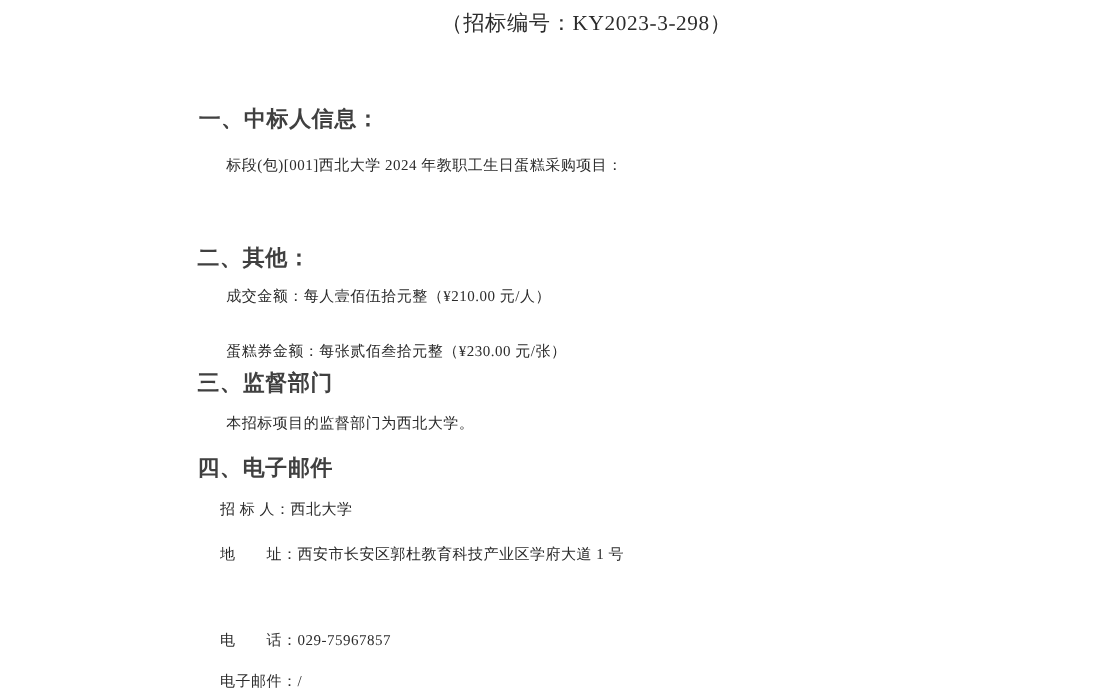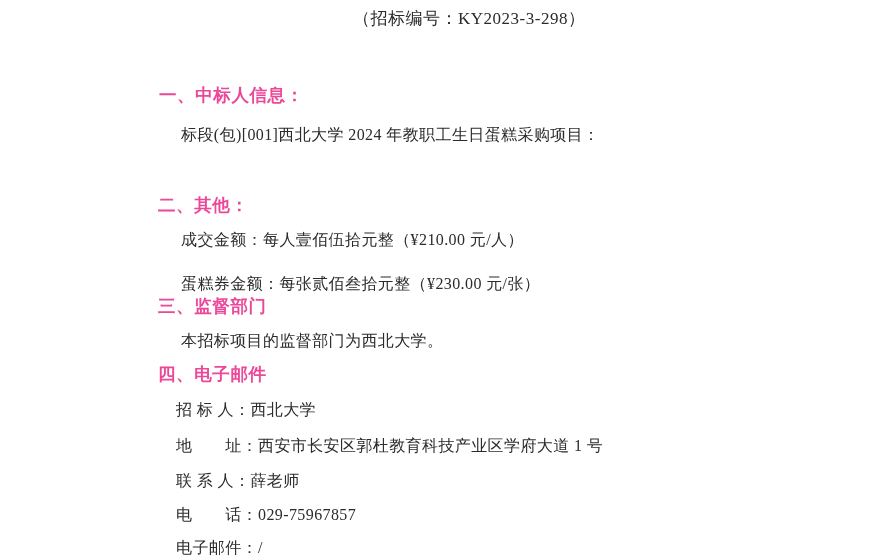--- a/index.html
+++ b/index.html
@@ -12,30 +12,30 @@
     width: 761px;
     height: 559px;
     background: #ffffff;
     overflow: hidden;
     font-family: "Liberation Serif", "DejaVu Serif", serif;
     color: #2b2b2b;
   }
   .line {
     position: absolute;
     white-space: nowrap;
-    font-size: 16px;
+    font-size: 12px;
     letter-spacing: 0.4px;
     line-height: 1.2;
   }
   .heading {
     font-family: "Liberation Sans", "DejaVu Sans", sans-serif;
     font-weight: 700;
     font-size: 17.5px;
     letter-spacing: 0.6px;
-    color: #ec4899;
+    color: #404040;
   }
   .tender-no {
     font-size: 17px;
     letter-spacing: 0.5px;
   }
   .winner-row .gap-right {
     margin-left: 62px;
   }
 </style>
 </head>
@@ -43,35 +43,34 @@
 
 <div class="page">
 
   <div class="line tender-no" style="left:353px; top:9px;">（招标编号：KY2023-3-298）</div>
 
   <div class="line heading" style="left:159px; top:85px;">一、中标人信息：</div>
 
   <div class="line" style="left:181px; top:125px;">标段(包)[001]西北大学 2024 年教职工生日蛋糕采购项目：</div>
 
 
-  <div class="line heading" style="left:158px; top:196px;font-family:Liberation Mono, monospace;">二、其他：</div>
+  <div class="line heading" style="left:158px; top:196px;">二、其他：</div>
 
   <div class="line" style="left:181px; top:230px;">成交金额：每人壹佰伍拾元整（¥210.00 元/人）</div>
 
   <div class="line" style="left:181px; top:274px;">蛋糕券金额：每张贰佰叁拾元整（¥230.00 元/张）</div>
 
   <div class="line" style="left:181px; top:331px;">本招标项目的监督部门为西北大学。</div>
 
   <div class="line heading" style="left:158px; top:296px;">三、监督部门</div>
 
   <div class="line heading" style="left:158px; top:364px;">四、电子邮件</div>
 
   <div class="line" style="left:176px; top:400px;">招 标 人：西北大学</div>
 
   <div class="line" style="left:176px; top:436px;">地　　址：西安市长安区郭杜教育科技产业区学府大道 1 号</div>
 
-  <div class="line" style="left:176px; top:471px;">联 系 人：薛老师</div>
 
   <div class="line" style="left:176px; top:505px;">电　　话：029-75967857</div>
 
   <div class="line" style="left:176px; top:538px;">电子邮件：/</div>
 
 </div>
 
 </body></html>

